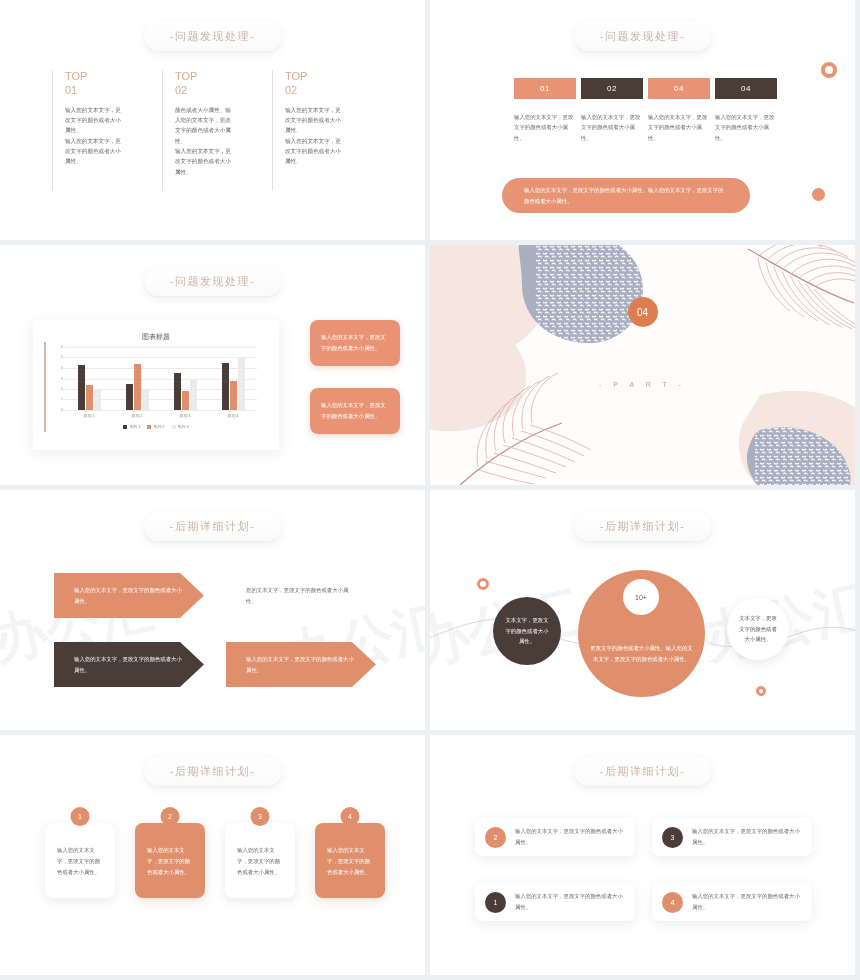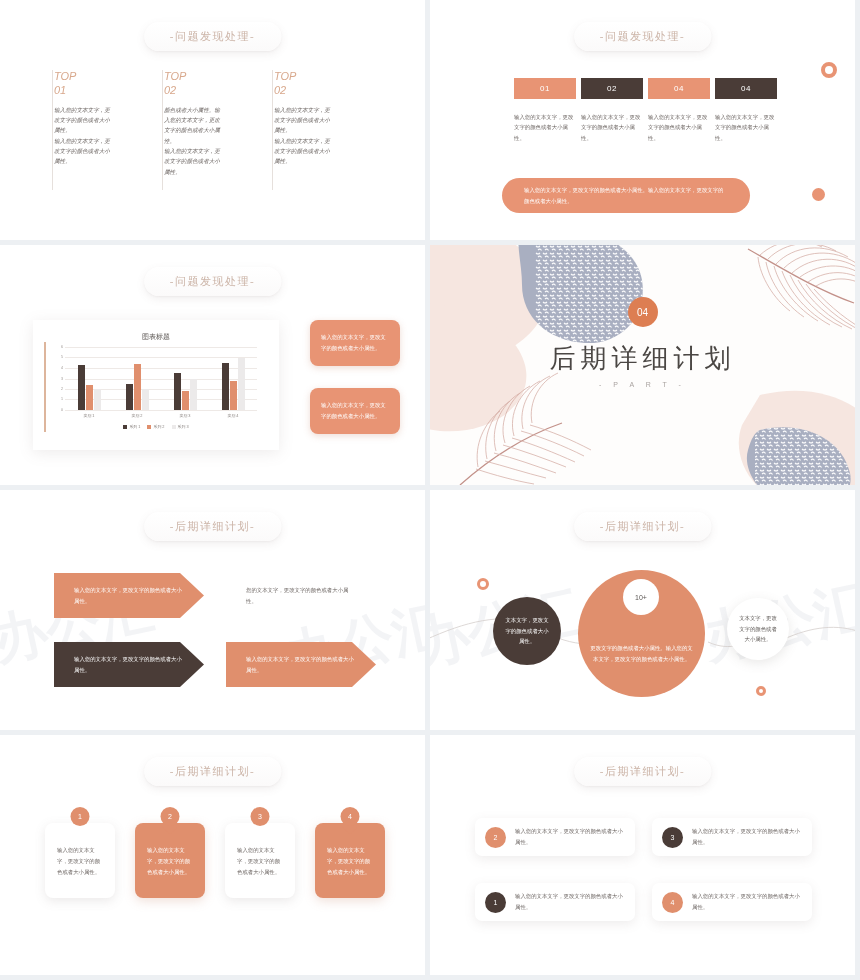--- a/index.html
+++ b/index.html
@@ -51,21 +51,21 @@
     color: rgba(140,150,165,0.10);
     font-family: "Liberation Serif", serif;
     font-weight: bold;
     pointer-events: none;
     user-select: none;
     line-height: 1;
   }
 
   
   .top-cols { position:absolute; left: 52px; top: 70px; width: 330px; display:flex; gap: 0; }
-  .top-col { width: 110px; padding-left: 1px; border-left: 1px solid #e6e0dc; min-height: 120px; font-style: italic; }
+  .top-col { width: 110px; padding-left: 12px; border-left: 1px solid #e6e0dc; min-height: 120px; }
   .top-col:first-child { border-left: 1px solid #e6e0dc; }
   .top-label { font-size: 11px; color: #d8a88c; line-height: 1.25; font-family:"Liberation Sans",sans-serif; }
   .top-num { font-size: 11px; color: #d8a88c; }
   .top-body { margin-top: 9px; font-size: 5.6px; color: #6b6461; line-height: 1.85; }
   .top-body p { margin: 0; }
 
   
   .tabrow { position:absolute; left: 84px; top: 78px; display:flex; gap: 5px; }
   .tab { width: 62px; height: 21px; display:flex; align-items:center; justify-content:center;
          font-size: 8px; color:#fff; letter-spacing:0.5px; }
@@ -400,21 +400,20 @@
           <path d="M55 216 C74 221 96 228 116 233"></path>
           <path d="M64 208 C84 213 106 221 126 228"></path>
           <path d="M73 200 C94 206 116 214 136 222"></path>
           <path d="M82 193 C103 199 125 208 145 217"></path>
           <path d="M91 186 C112 192 134 201 154 211"></path>
           <path d="M100 180 C121 186 142 195 161 205"></path>
         </g>
       </svg>
 
       <div class="sec-num">04</div>
-      <div class="sec-title">后期详细计划</div>
       <div class="sec-part">- P A R T -</div>
     </div>
   </div>
 
   <div class="slide">
     <div class="slide-inner">
       <div class="wm" style="left:-8px; top:108px; font-size:54px; transform:rotate(-12deg);">办公汇</div>
       <div class="wm" style="right:-22px; top:124px; font-size:54px; transform:rotate(-12deg);">办公汇</div>
 
       <div class="title-pill">-后期详细计划-</div>

